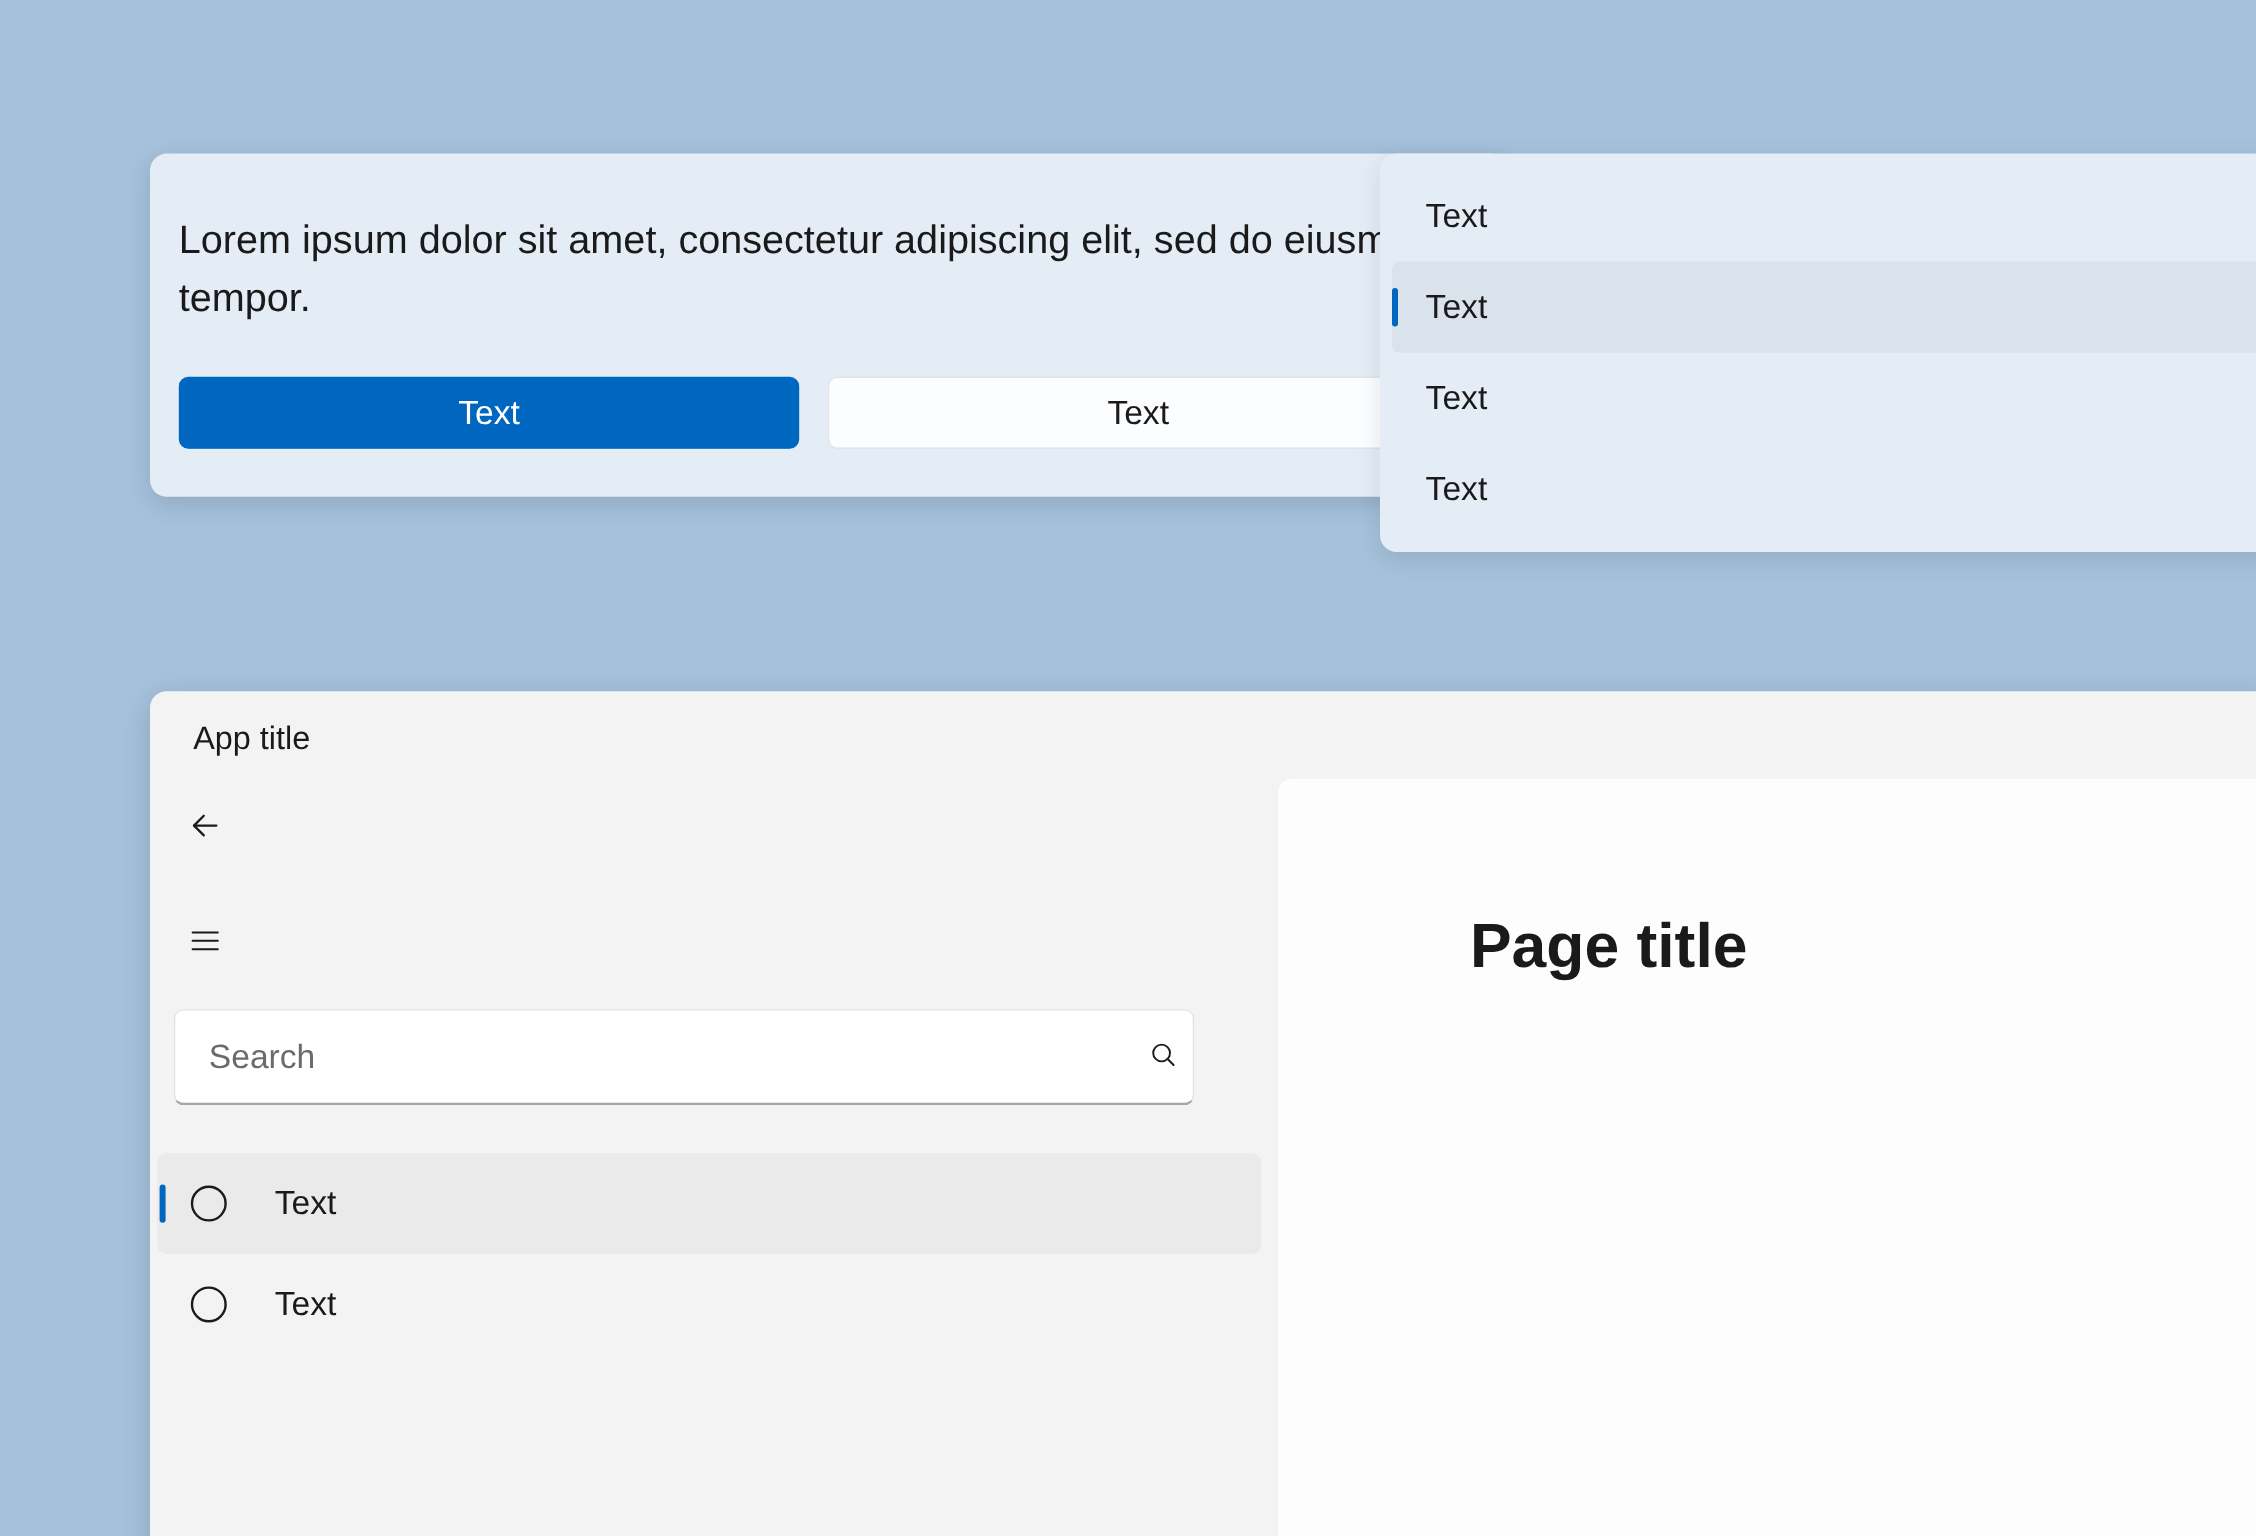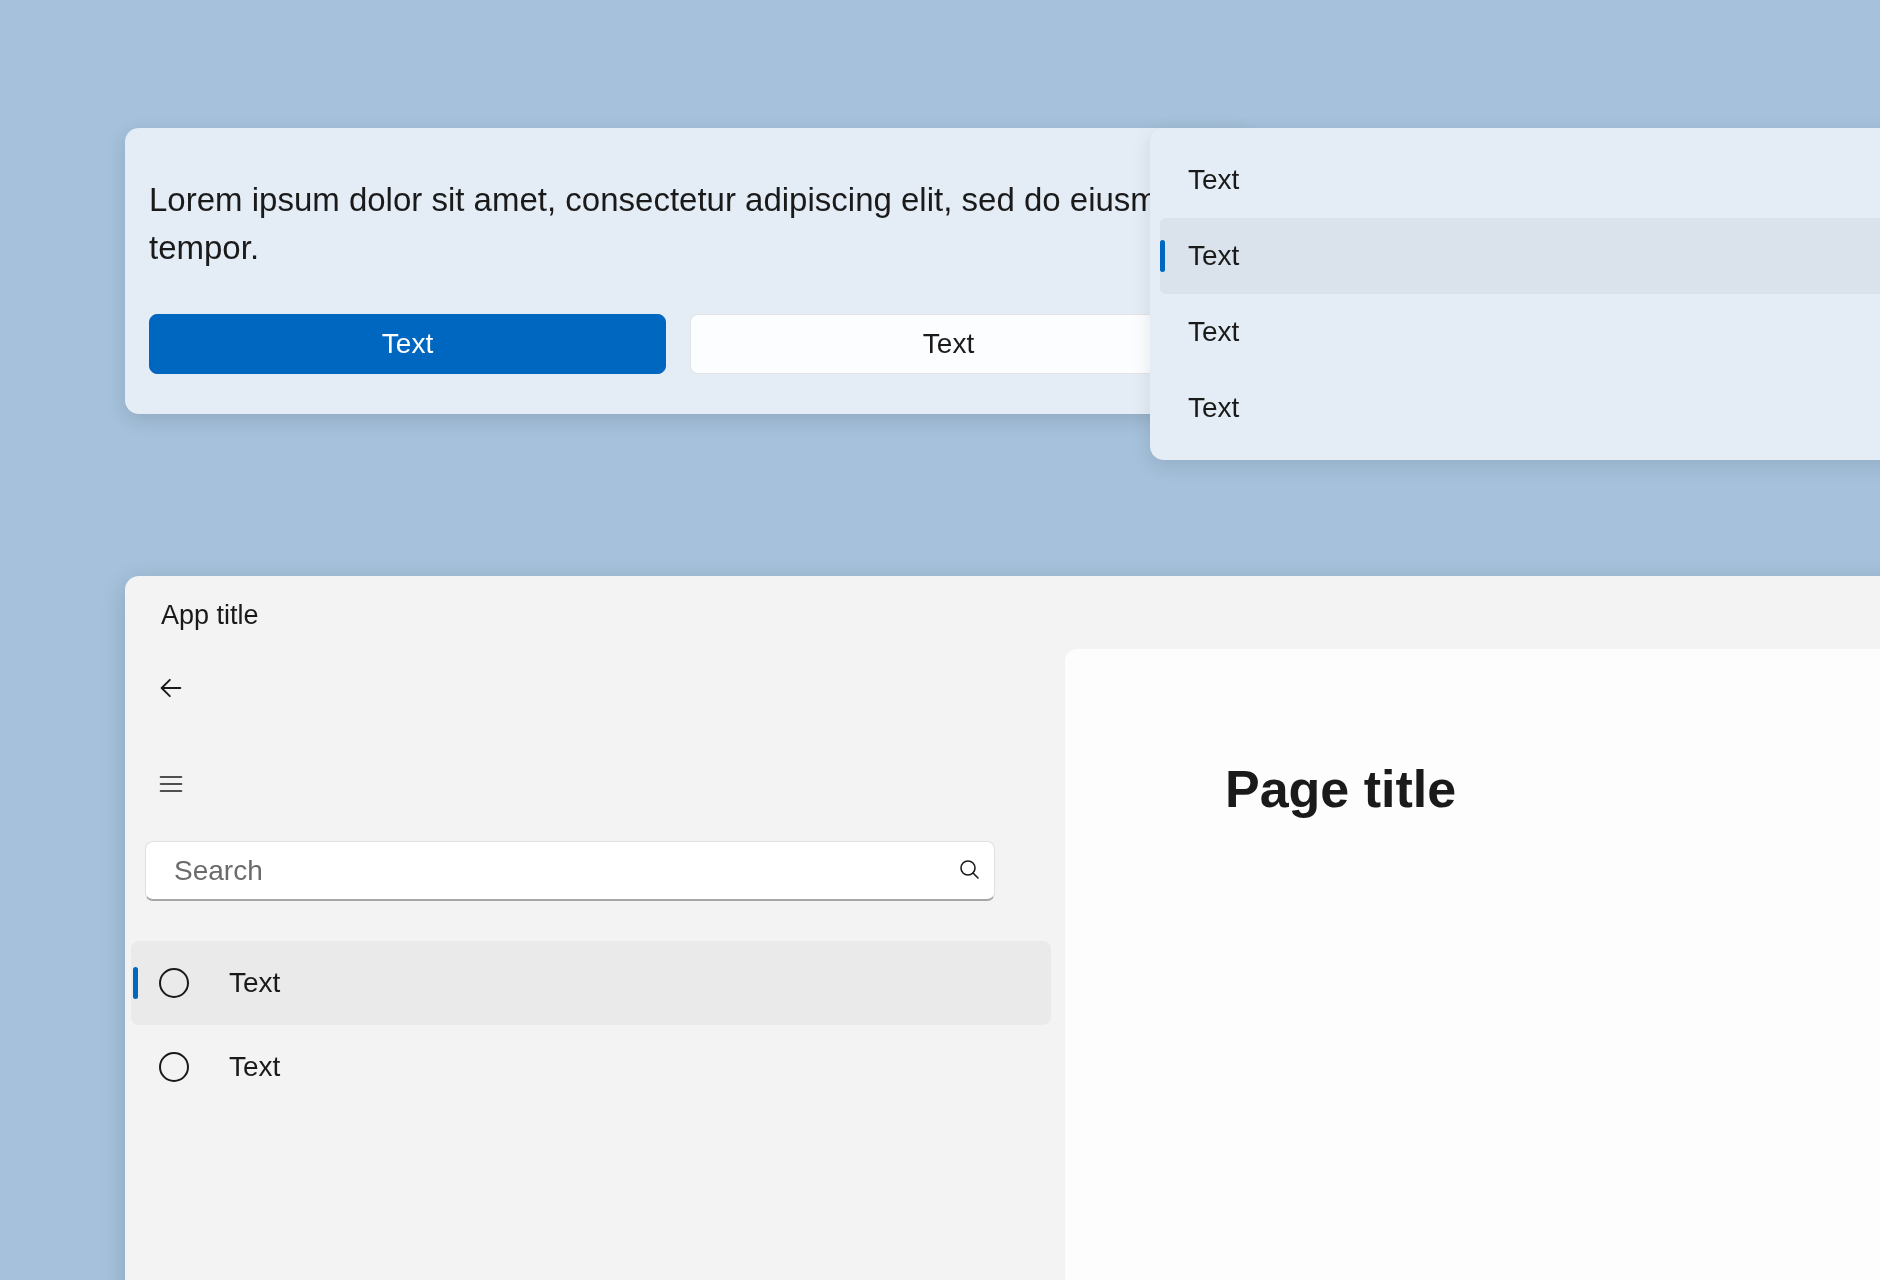--- a/index.html
+++ b/index.html
@@ -131,21 +131,21 @@
       border-radius: 6px;
       margin-left: -2px;
       margin-bottom: 28px;
     }
     .search-box {
       position: relative;
       margin-bottom: 40px;
     }
     .search-input {
       width: 850px;
-      height: 60px;
+      height: 80px;
       border-radius: 8px;
       border: 1px solid rgba(0,0,0,0.12);
       border-bottom: 2px solid rgba(0,0,0,0.35);
       background: #ffffff;
       font-size: 28px;
       padding: 0 64px 0 28px;
       font-family: inherit;
       color: #1a1a1a;
     }
     .search-input::placeholder { color: #6b6b6b; }

